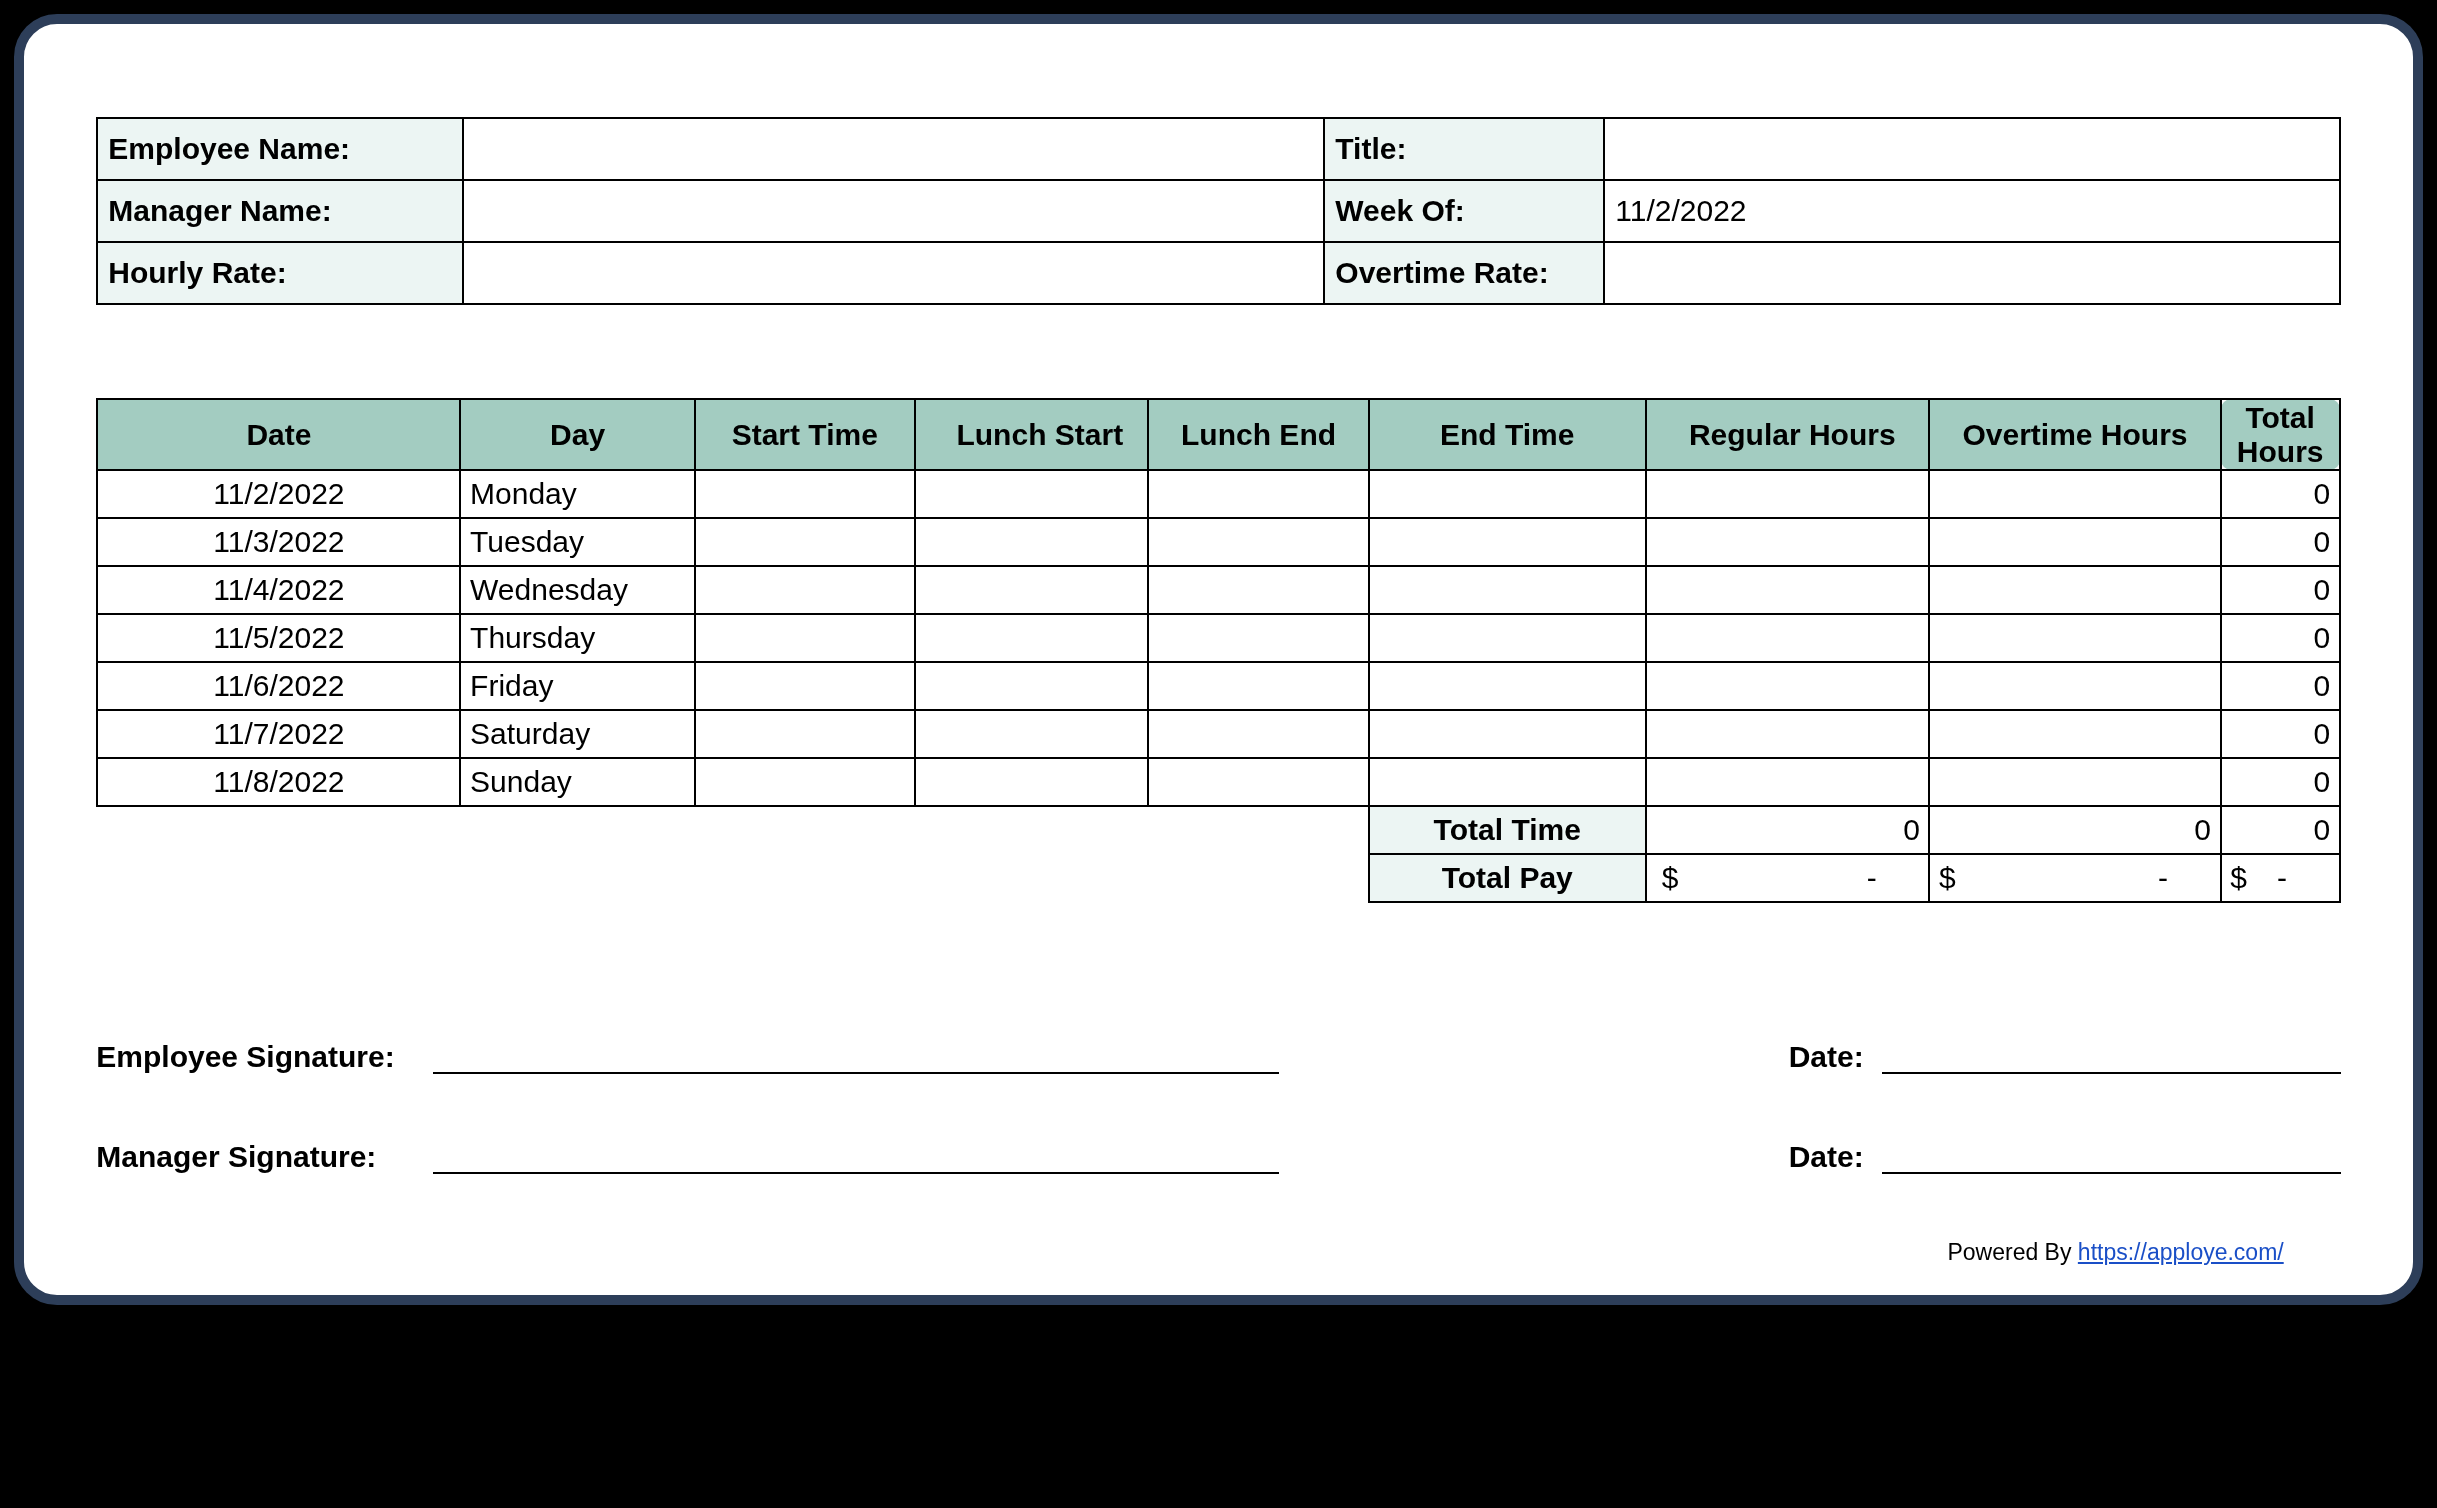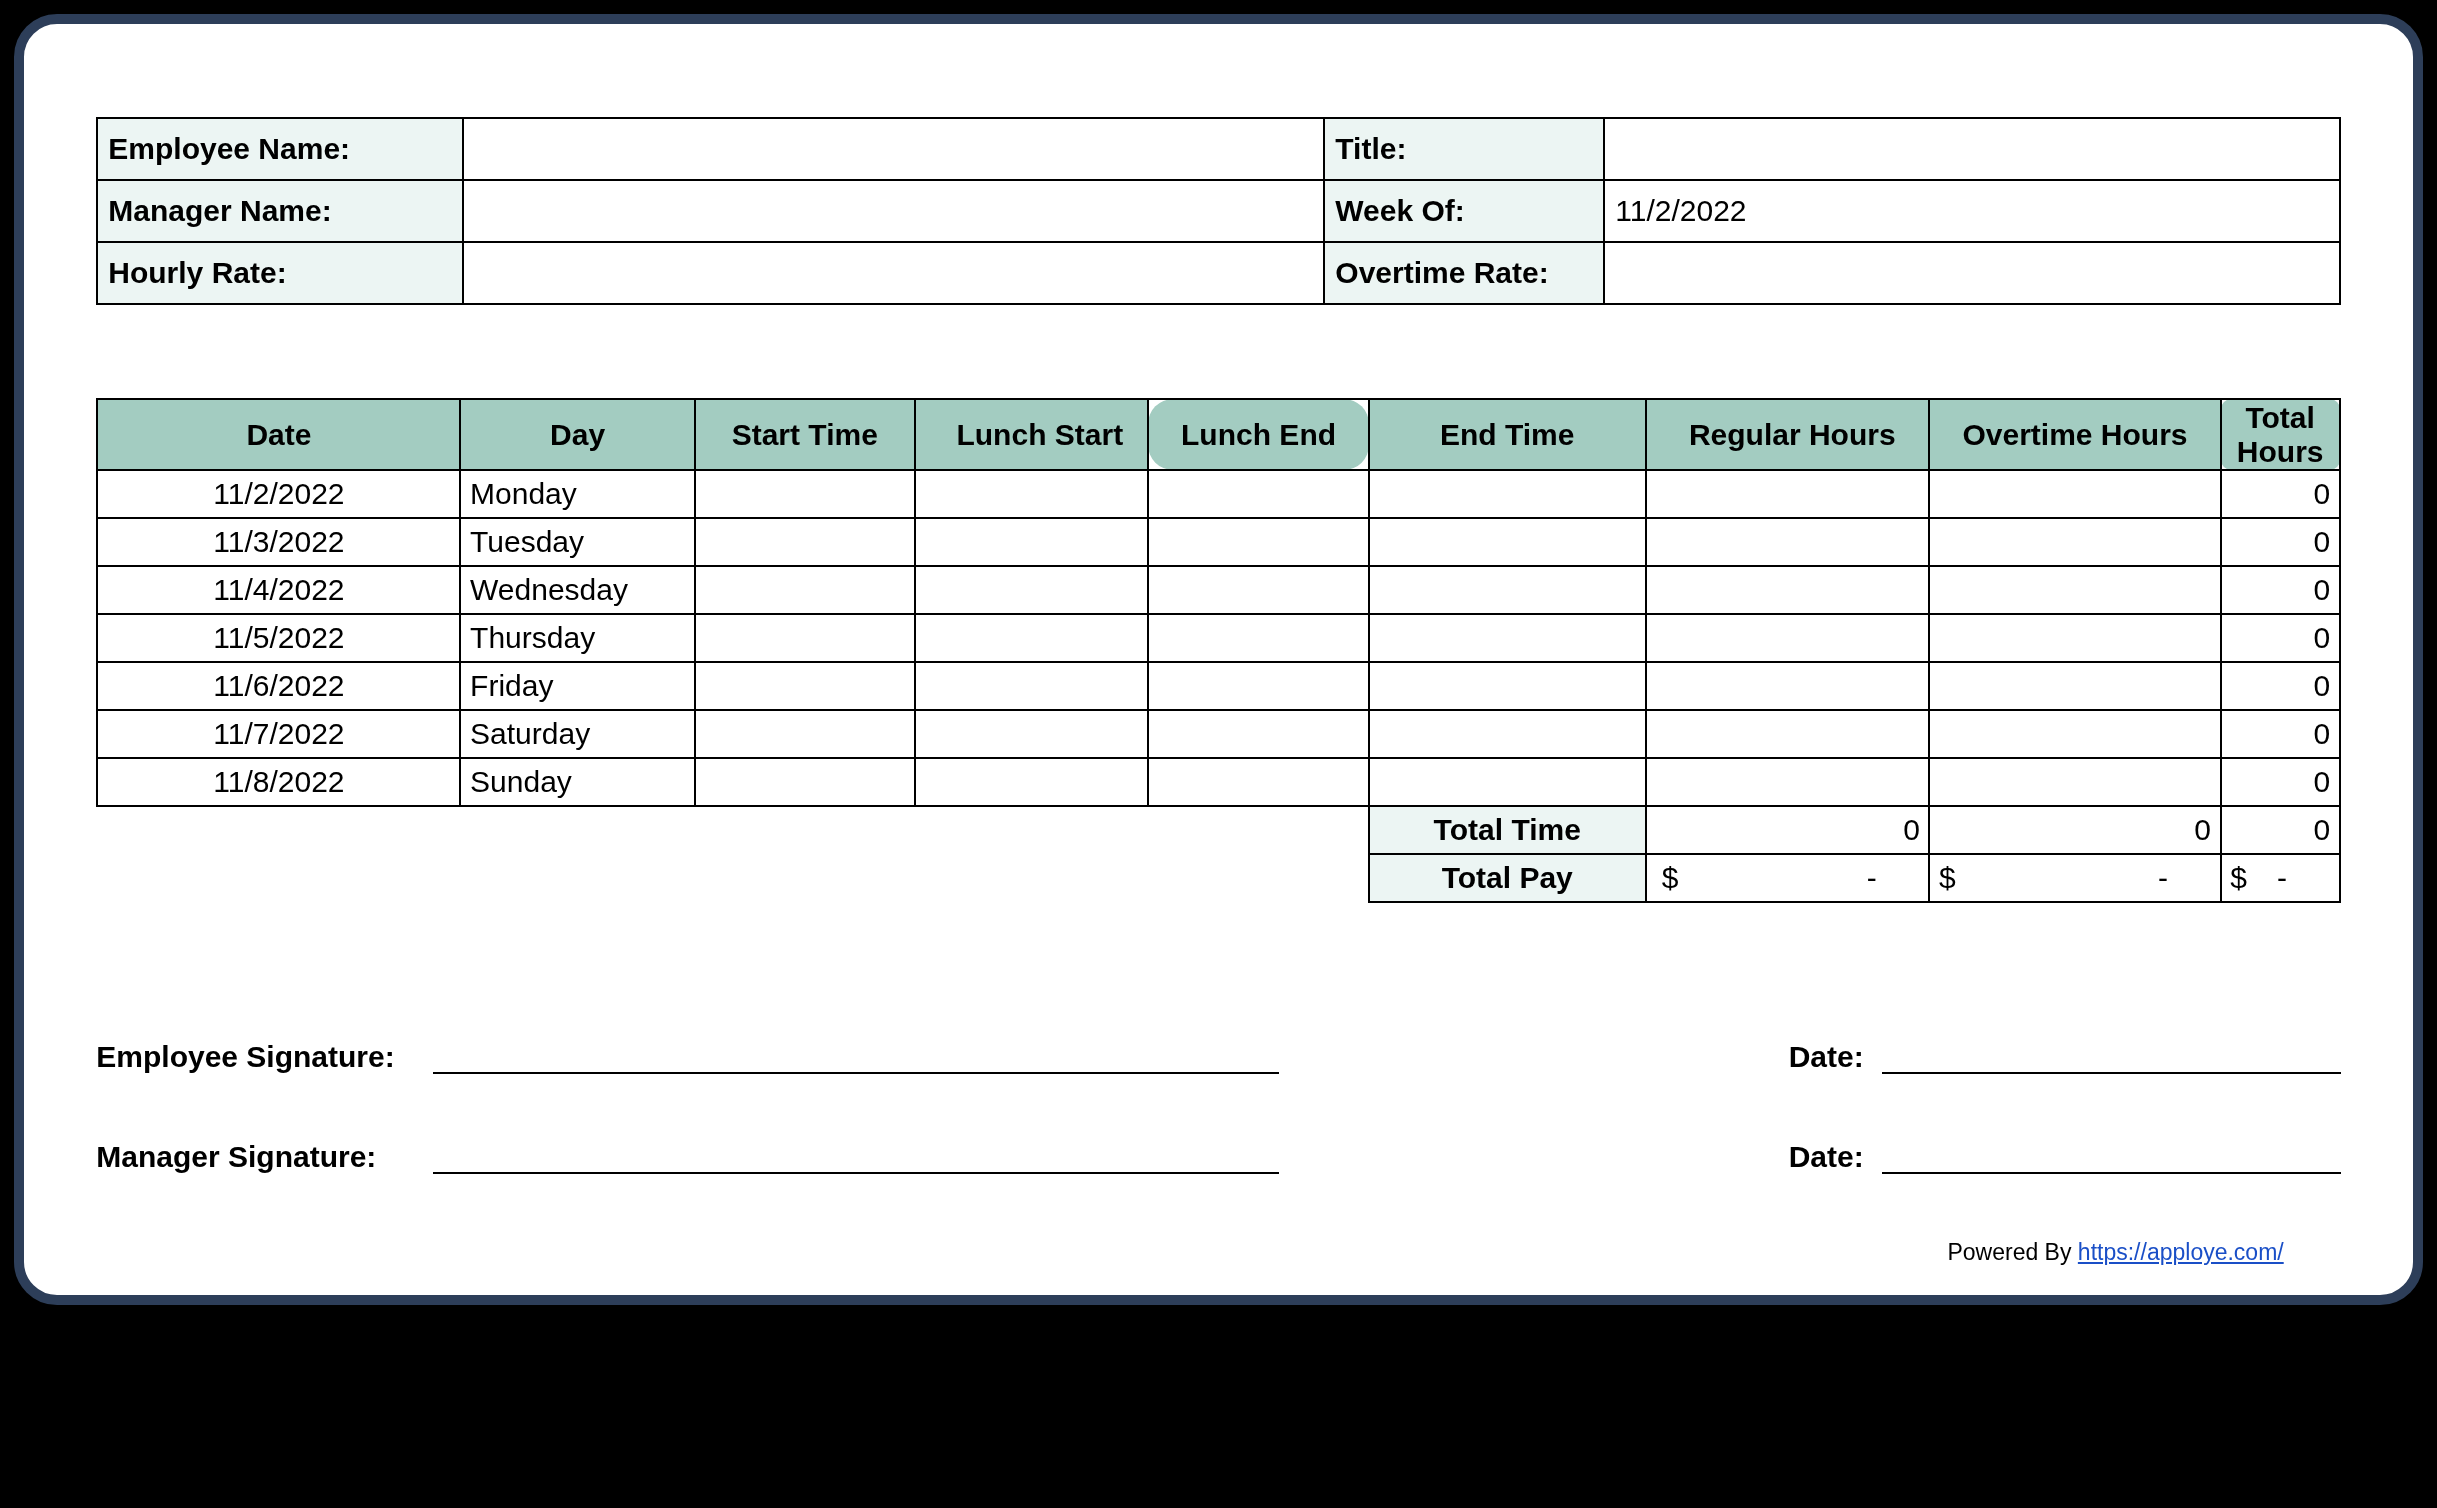--- a/index.html
+++ b/index.html
@@ -57,21 +57,21 @@
     border: 2.2px solid #000;
     height: 46px;
     font-size: 30px;
     padding: 0 8.6px;
     vertical-align: middle;
   }
   .time-table .c-date  { width: 344px; text-align: center;}
   .time-table .c-day   { width: 215px; text-align: left;}
   .time-table .c-st    { width: 201px; }
   .time-table .c-ls    { width: 201px; padding-left: 22px; }
-  .time-table .c-le    { width: 201px; border-radius: 25px; }
+  .time-table .c-le    { width: 201px; }
   .time-table .c-et    { width: 258px; }
   .time-table .c-rh    { width: 258px; text-align: right; padding-left: 15px;}
   .time-table .c-oh    { width: 272px; text-align: right;}
   .time-table .c-th    { text-align: right; border-radius: 10px;}
   
   .time-table td.blank-noborder {
     border: none;
   }
   .time-table .sum-lbl {
     background: #ecf5f3;

